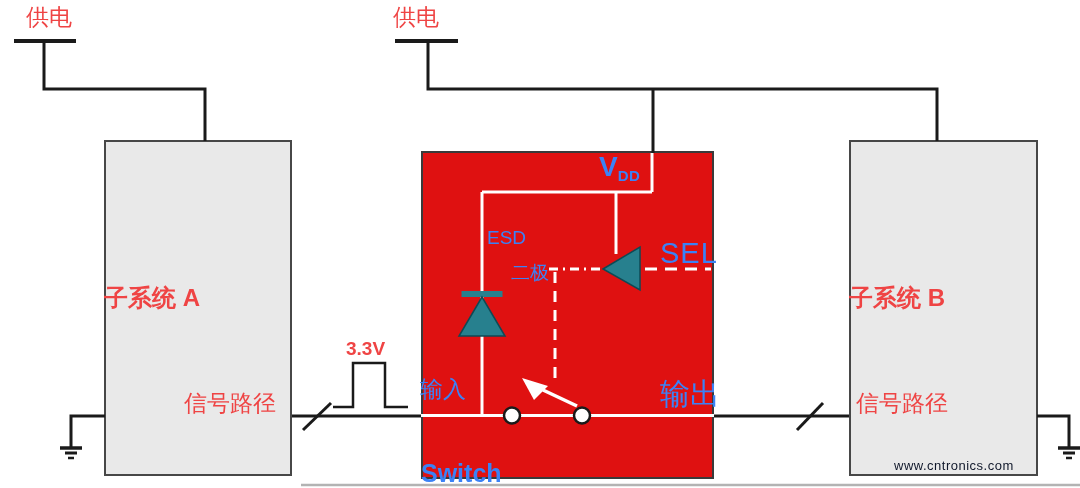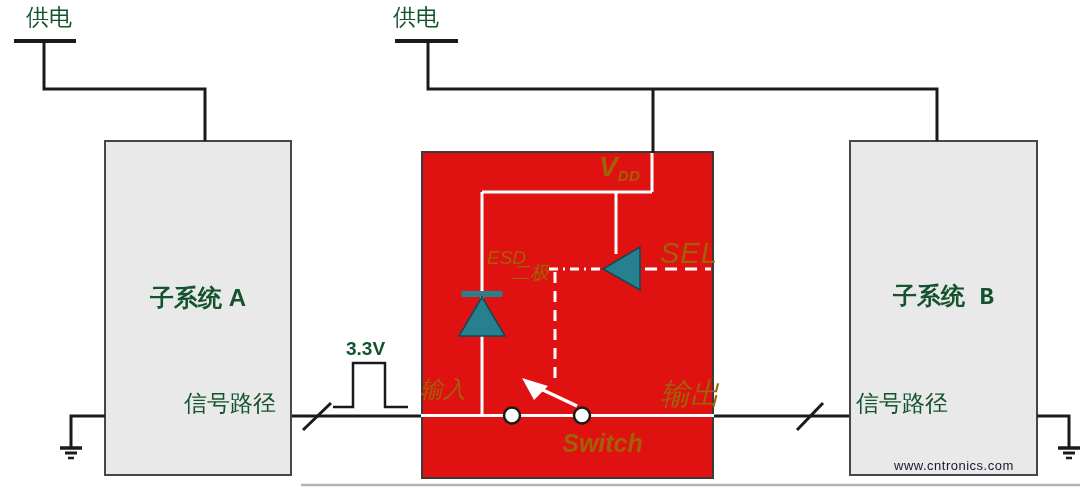--- a/index.html
+++ b/index.html
@@ -4,23 +4,23 @@
 <style>
   html,body{margin:0;padding:0;background:#ffffff;}
   #stage{
     position:relative;width:1080px;height:488px;background:#ffffff;
     font-family:"Liberation Sans", sans-serif;overflow:hidden;
   }
   .box{position:absolute;box-sizing:border-box;z-index:1;}
   .graybox{background:#e9e9e9;border:2px solid #474747;}
   .redbox{background:#df1111;border:2px solid #3a3a3a;}
   #wires{position:absolute;left:0;top:0;z-index:3;pointer-events:none;}
-  .lbl{position:absolute;z-index:5;white-space:nowrap;color:#14532d;line-height:1.1;}
-  .lbl.center{text-align:center;}
-  .white{color:#a16207;font-style:italic;}
+  .lbl{position:absolute;z-index:5;white-space:nowrap;color:#ef4444;line-height:1.1;}
+  .lbl.center{text-align:left;}
+  .white{color:#3b82f6;}
   .cjk{font-family:"Liberation Sans","DejaVu Sans",sans-serif;}
   .bold{font-weight:700;}
   .vddsub{font-size:15px;font-weight:700;vertical-align:-5px;letter-spacing:0.5px;}
   .watermark{color:#0f172a;font-size:13px;letter-spacing:0.5px;}
 </style>
 </head>
 <body>
 
 <div id="stage">
 
@@ -96,39 +96,39 @@
       <circle cx="582" cy="415.5" r="8" fill="#ffffff" stroke="#1a1a1a" stroke-width="2.5"></circle>
     </g>
   </svg>
 
   <div class="lbl cjk" style="left:26px;top:5px;font-size:23px;">供电</div>
 
   <div class="lbl cjk" style="left:393px;top:5px;font-size:23px;">供电</div>
 
   <div class="lbl cjk bold center" style="left:104px;top:285px;width:188px;font-size:24px;">子系统 A</div>
 
-  <div class="lbl cjk bold center" style="left:849px;top:285px;width:189px;font-size:24px;font-family:Liberation Mono, monospace;">子系统 B</div>
+  <div class="lbl cjk bold center" style="left:849px;top:285px;width:189px;font-size:24px;">子系统 B</div>
 
   <div class="lbl cjk" style="left:184px;top:391px;font-size:23px;">信号路径</div>
 
   <div class="lbl cjk" style="left:856px;top:391px;font-size:23px;">信号路径</div>
 
   <div class="lbl bold" style="left:346px;top:339px;font-size:19px;">3.3V</div>
 
   <div class="lbl white bold" style="left:599px;top:152px;font-size:28px;">
     <span>V</span><span class="vddsub">DD</span>
   </div>
 
   <div class="lbl white" style="left:660px;top:238px;font-size:29px;letter-spacing:1px;">SEL</div>
 
-  <div class="lbl white" style="left:487px;top:248px;font-size:19px;">ESD</div>
+  <div class="lbl white" style="left:487px;top:228px;font-size:19px;">ESD</div>
 
   <div class="lbl white cjk" style="left:487px;top:263px;font-size:19px;margin-left:24px;">二极</div>
 
   <div class="lbl white cjk" style="left:420px;top:377px;font-size:23px;">输入</div>
 
   <div class="lbl white cjk" style="left:660px;top:377px;font-size:30px;">输出</div>
 
-  <div class="lbl white bold center" style="left:421px;top:430px;width:299px;font-size:25px;margin-left:32px;">Switch</div>
+  <div class="lbl white bold center" style="left:421px;top:460px;width:299px;font-size:25px;">Switch</div>
 
   <div class="lbl watermark" style="left:894px;top:459px;">www.cntronics.com</div>
 
 </div>
 
 </body></html>

